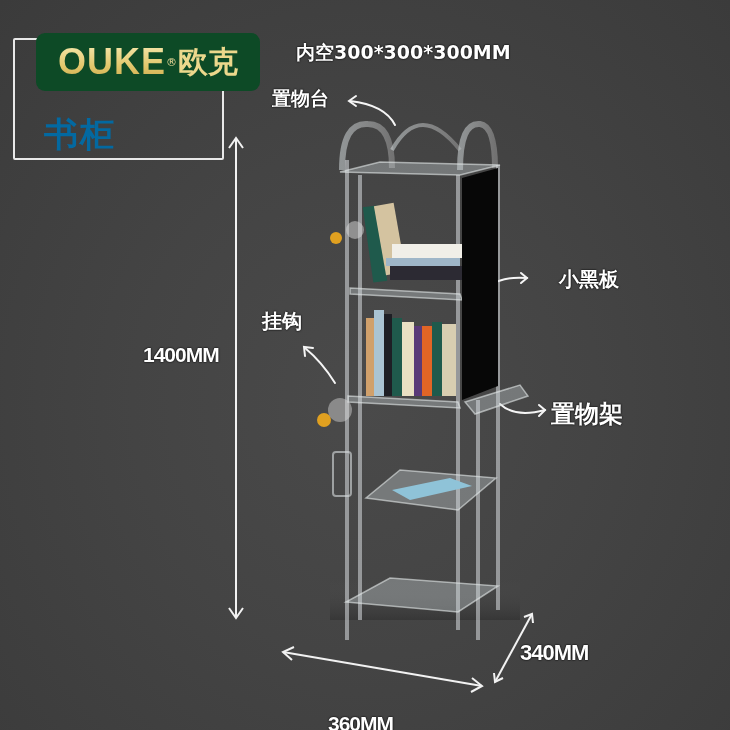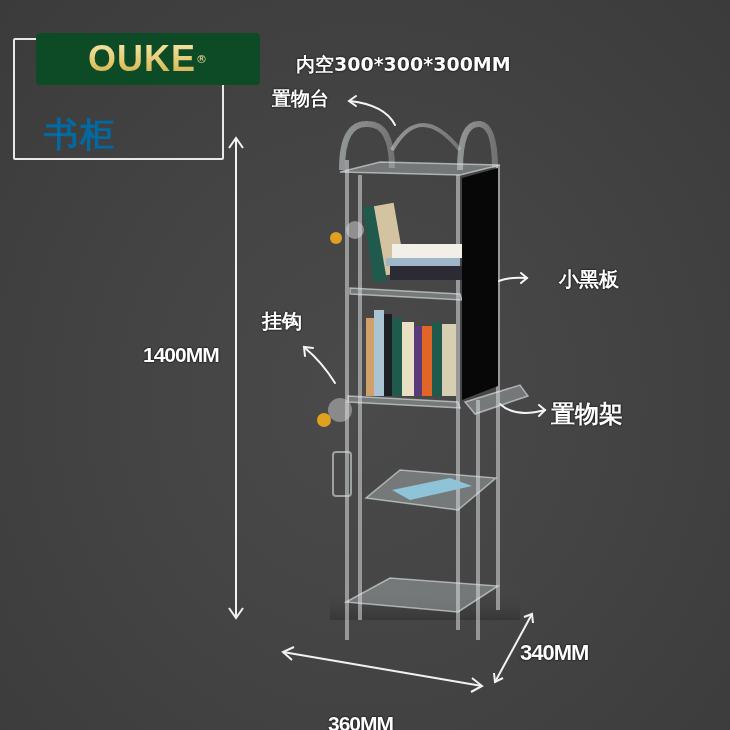--- a/index.html
+++ b/index.html
@@ -1,41 +1,42 @@
 <!DOCTYPE html>
 <html><head>
 <meta charset="utf-8">
 <style>
   html, body { margin:0; padding:0; }
   body { width:730px; height:730px; overflow:hidden; position:relative;
     background: radial-gradient(ellipse at 50% 55%, #4a4a4a 0%, #444 45%, #3b3b3b 100%);
     font-family: "DejaVu Sans", sans-serif; color:#fff; }
   .frame { position:absolute; left:13px; top:38px; width:207px; height:118px; border:2px solid #e8e8e8; border-radius:2px; }
-  .logo { position:absolute; left:36px; top:33px; width:224px; height:52px; background:#0d4a26; border-radius:4px;
+  .logo { position:absolute; left:36px; top:33px; width:224px; height:58px; background:#0d4a26; border-radius:9px;
     display:flex; align-items:center; justify-content:center; }
   .logo-text { font-family:"Liberation Sans", sans-serif; font-weight:bold; font-size:36px; letter-spacing:1px;
     background:linear-gradient(180deg,#f7ecb5 0%,#e2c76b 60%,#c9a648 100%); -webkit-background-clip:text; background-clip:text; color:transparent; }
   .logo-reg { font-size:11px; vertical-align:top; color:#f0dd9a; margin-right:1px; }
   .logo-cn { font-size:30px; font-weight:bold; color:#ecd88c; }
   .title { position:absolute; left:44px; top:112px; font-size:34px; font-weight:bold; color:#0369a1; letter-spacing:2px; }
   .label { position:absolute; font-weight:bold; color:#fff; text-shadow:0 0 2px #000, 0 0 1px #000; white-space:nowrap; }
   .dim { font-family:"Liberation Sans", sans-serif; }
   svg.overlay { position:absolute; left:0; top:0; }
 </style>
 </head>
 <body>
 
 <div class="frame"></div>
 <div class="logo">
   <span class="logo-text">OUKE</span>
     <span class="logo-reg">®</span>
+    <span class="logo-cn">欧克</span>
 </div>
 <div class="title">书柜</div>
 
-<div class="label" style="left:296px;top:52px;font-size:19px;">内空300*300*300MM</div>
+<div class="label" style="left:296px;top:40px;font-size:19px;">内空300*300*300MM</div>
 <div class="label" style="left:272px;top:86px;font-size:19px;">置物台</div>
 <div class="label" style="left:559px;top:266px;font-size:20px;">小黑板</div>
 <div class="label" style="left:262px;top:308px;font-size:20px;">挂钩</div>
 <div class="label" style="left:551px;top:398px;font-size:24px;">置物架</div>
 <div class="label dim" style="left:143px;top:343px;font-size:21px;letter-spacing:-1px;">1400MM</div>
 <div class="label dim" style="left:520px;top:640px;font-size:22px;letter-spacing:-1px;">340MM</div>
 <div class="label dim" style="left:328px;top:712px;font-size:21px;letter-spacing:-1px;">360MM</div>
 
 <svg class="overlay" width="730" height="730" viewBox="0 0 730 730">
   <defs>

